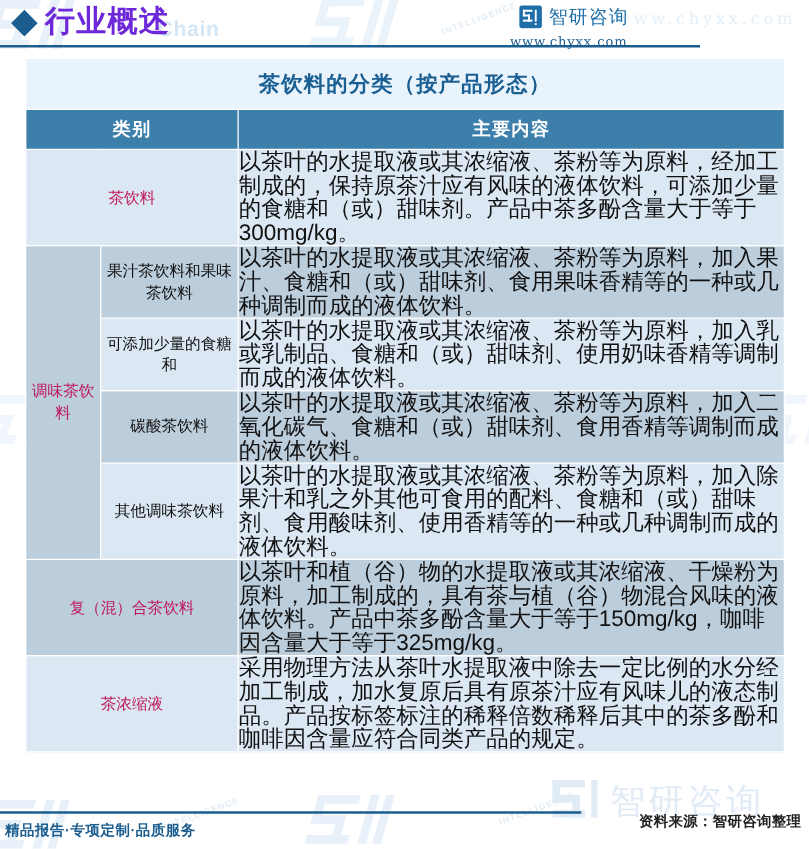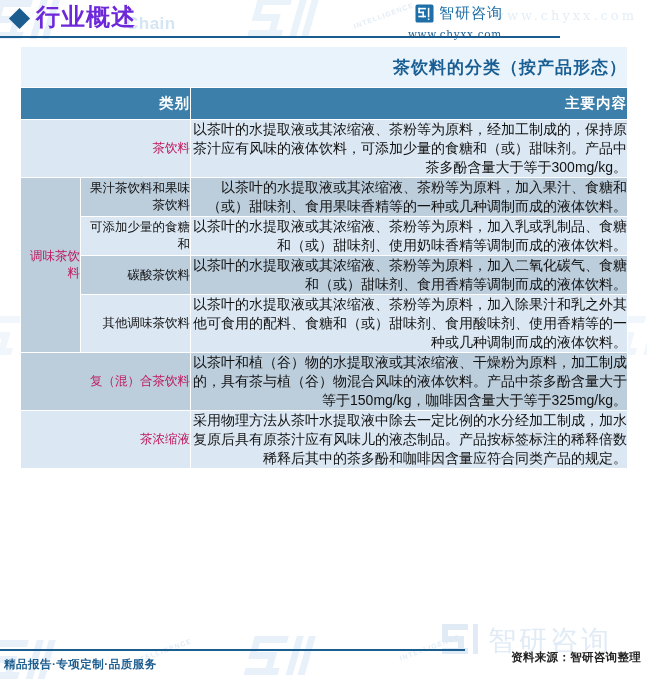--- a/index.html
+++ b/index.html
@@ -122,21 +122,20 @@
   }
   table.cls {
     border-collapse: collapse;
     width: 607px;
     table-layout: fixed;
   }
   table.cls td, table.cls th {
     border: 1px solid #ffffff;
     vertical-align: middle;
     padding: 0;
-    text-align: right;
   }
   .title-cell {
     background: #e9f3fb;
     height: 40px;
     text-align: center;
     font-family: "DejaVu Serif", "Liberation Serif", serif;
     font-weight: bold;
     font-size: 17px;
     color: #1a5f93;
     letter-spacing: 1px;
@@ -162,21 +161,21 @@
   .sub-cell {
     text-align: center;
     font-size: 12.5px;
     line-height: 17px;
     padding: 3px 3px;
     color: #111;
     margin-left: 28px;
   }
   .desc-cell {
     text-align: left;
-    font-size: 14px;
+    font-size: 18px;
     line-height: 19px;
     padding: 5px 8px 5px 9px;
     color: #111;
   }
   .row-dark  { background: #bccddc; }
   .row-light { background: #dbe8f3; }
   .cat-span  { background: #bccddc; }
 
   
   .footer {

